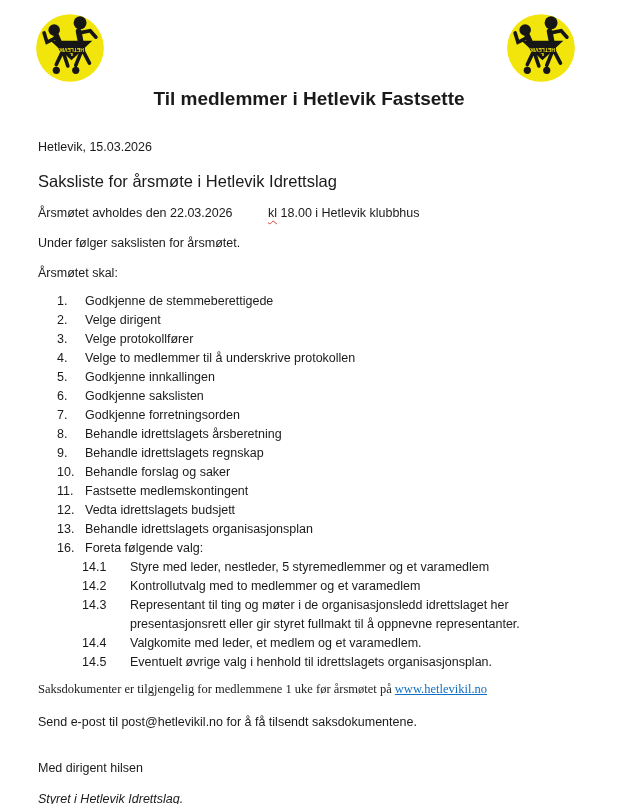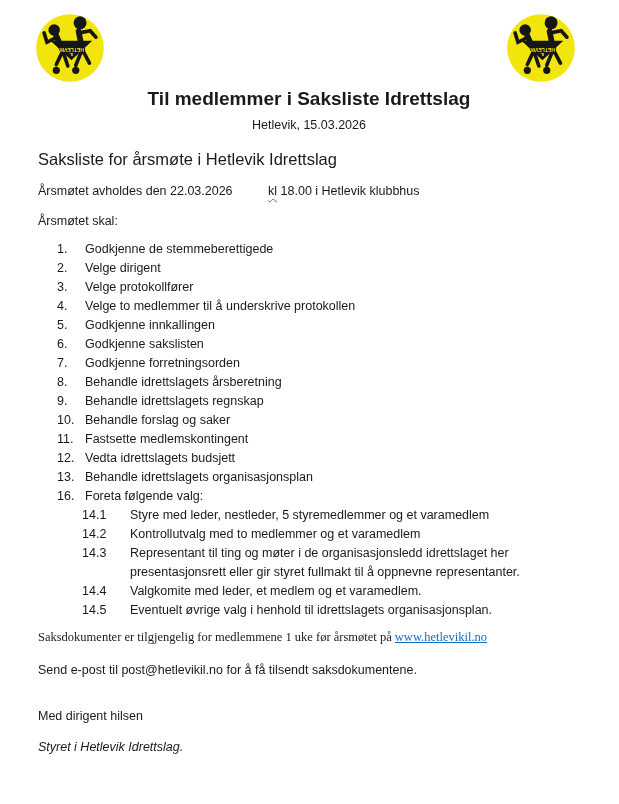--- a/index.html
+++ b/index.html
@@ -20,22 +20,22 @@
     line-height:19px;
   }
   .title {
     margin-top:86px;
     text-align:center;
     font-size:19px;
     line-height:26px;
     font-weight:bold;
   }
   .date-line {
-    margin-top:4px;
-    text-align:center;
+    margin-top:26px;
+    text-align:left;
     line-height:19px;
   }
   .heading {
     margin-top:13px;
     font-size:16.5px;
     line-height:22px;
     font-weight:normal;
   }
   .para { margin-top:11px; }
   .para.intro { margin-top:12px; }
@@ -105,28 +105,29 @@
     <path d="M23,40 L81,40 L52,67 Z" fill="#161616"></path>
     <g transform="rotate(180 52 50)">
       <text x="52" y="50" text-anchor="middle" font-family="Liberation Sans, sans-serif" font-size="7" font-weight="bold" fill="#f2e50b">HETLEVIK</text>
       <text x="52" y="43" text-anchor="middle" font-family="Liberation Sans, sans-serif" font-size="6" font-weight="bold" fill="#f2e50b">IL</text>
     </g>
   </svg>
 </div>
 
 <div class="doc">
 
-  <h1 class="title">Til medlemmer i Saksliste Idrettslag</h1>
+  <h1 class="title">Til medlemmer i Hetlevik Fastsette</h1>
 
   <div class="date-line">Hetlevik, 15.03.2026</div>
 
   <h2 class="heading">Saksliste for årsmøte i Hetlevik Idrettslag</h2>
 
   <p class="para intro"><span>Årsmøtet avholdes den 22.03.2026 </span><span class="spell-err">kl</span><span> 18.00 i Hetlevik klubbhus</span></p>
 
+  <p class="para">Under følger sakslisten for årsmøtet.</p>
 
   <p class="para">Årsmøtet skal:</p>
 
   <div class="agenda">
     <div class="agenda-row">
         <span class="agenda-num">1.</span>
         <span class="agenda-text">Godkjenne de stemmeberettigede</span>
       </div>
     <div class="agenda-row">
         <span class="agenda-num">2.</span>

